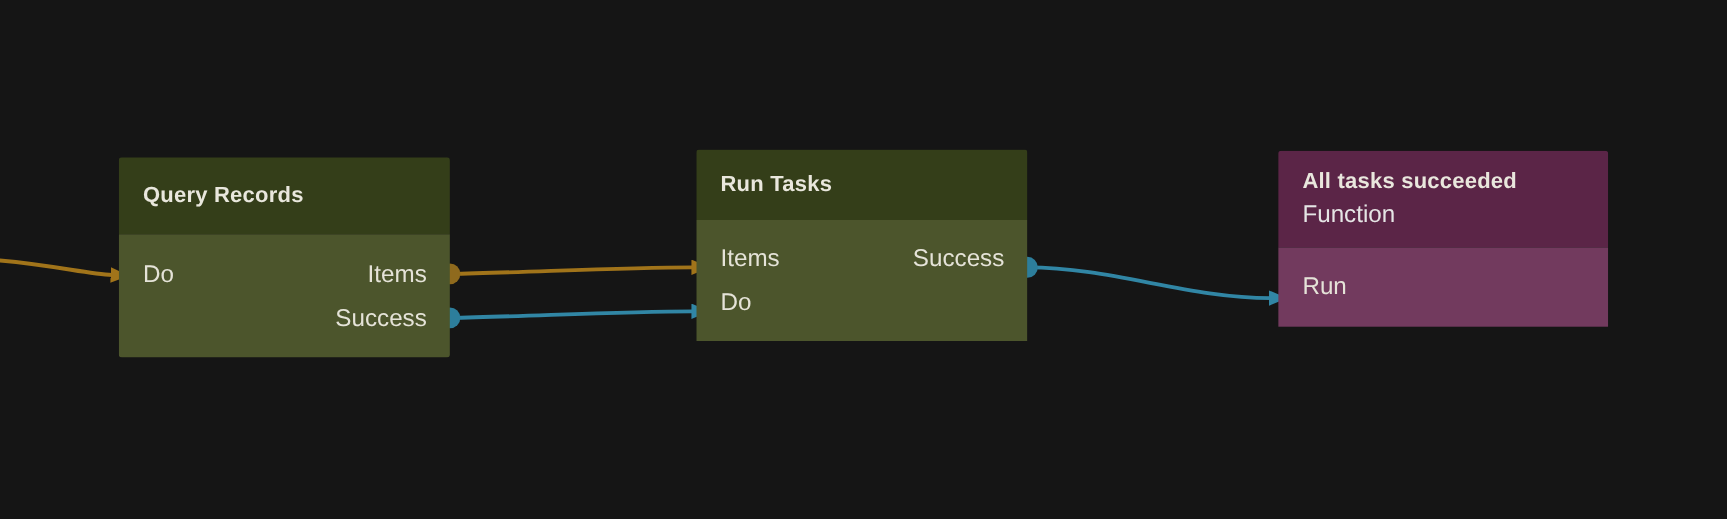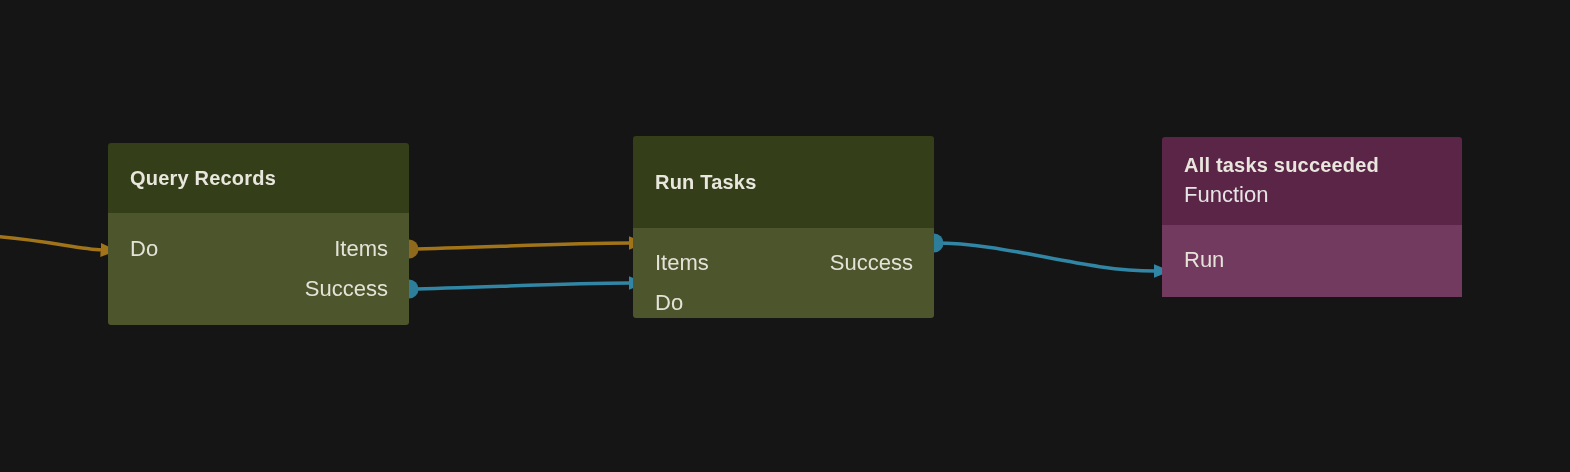--- a/index.html
+++ b/index.html
@@ -59,21 +59,21 @@
     color: #e5e3d8;
     font-size: 22px;
     white-space: nowrap;
   }
   
   #node-query-records { left: 108px; top: 143px; width: 301px; height: 182px; }
   #node-query-records .node-header { height: 70px; background: #343e19; }
   #node-query-records .node-body   { height: 112px; background: #4c552c; padding-top: 16px; }
 
   #node-run-tasks { left: 633px; top: 136px; width: 301px; height: 182px; }
-  #node-run-tasks .node-header { height: 92px; background: #343e19; }
+  #node-run-tasks .node-header { height: 64px; background: #343e19; }
   #node-run-tasks .node-body   { height: 110px; background: #4c552c; padding-top: 15px; }
 
   #node-all-tasks-succeeded { left: 1162px; top: 137px; width: 300px; height: 171px; }
   #node-all-tasks-succeeded .node-header { height: 88px; background: #5b2547; }
   #node-all-tasks-succeeded .node-body   { height: 72px; background: #723a5e; padding-top: 15px; }
 </style>
 </head>
 <body style="background: rgb(21, 21, 21);">
 
 <div id="canvas">

